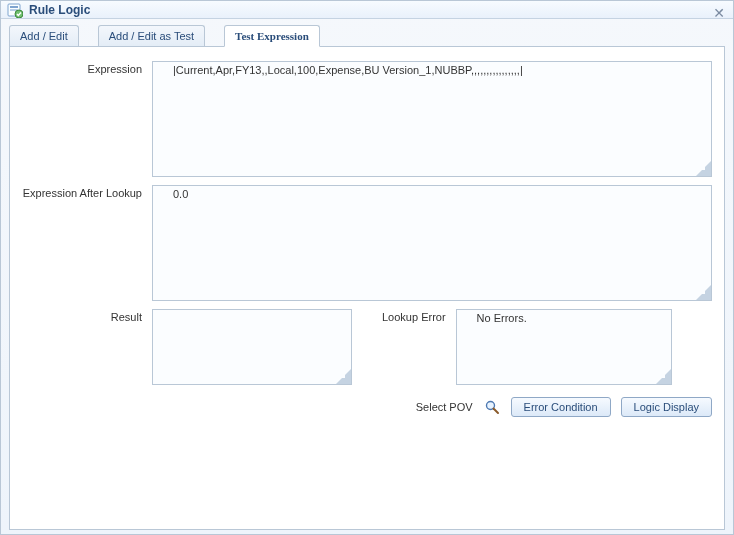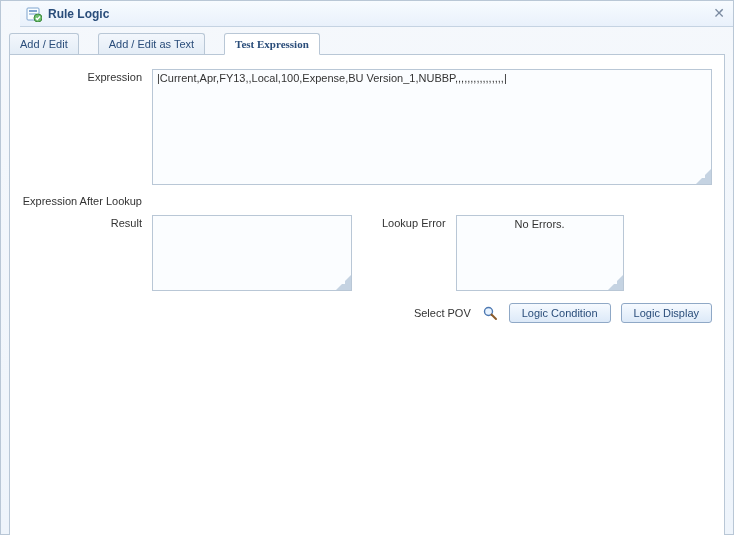--- a/index.html
+++ b/index.html
@@ -10,27 +10,26 @@
     color: #333;
     background: #fff;
   }
   .window {
     width: 734px; height: 535px;
     border: 1px solid #b9c7d6;
     background: linear-gradient(#f5f8fc, #eef4fb);
     position: relative;
   }
   .titlebar {
-    height: 26px;
+    height: 18px;
     display: flex;
     align-items: center;
     padding: 0 6px;
     background: linear-gradient(#f7fbff, #e9f1fb);
     border-bottom: 1px solid #c5d3e2;
-    margin-left: 19px;
   }
   .title-icon {
     width: 16px; height: 16px;
     margin-right: 6px;
     display: inline-flex; align-items: center; justify-content: center;
   }
   .title-text {
     font-weight: bold;
     color: #2a4d7a;
     font-size: 12px;
@@ -86,37 +85,37 @@
     padding-right: 10px;
     padding-top: 2px;
     color: #333;
   }
   textarea.field {
     flex: 1;
     border: 1px solid #b9c7d6;
     background: #fbfdff;
     font-family: Tahoma, Verdana, Arial, sans-serif;
     font-size: 11px;
-    padding: 2px 4px;
+    padding: 2px 20px;
     resize: both;
     color: #333;
     overflow: hidden;
   }
   .expr-ta { height: 116px; width: 558px; }
   .lookup-ta { height: 116px; width: 558px; }
   .lower-grid {
     display: flex;
     margin-top: 0;
   }
   .result-col { display: flex; }
   .result-label { width: 130px; text-align: right; padding-right: 10px; padding-top: 2px; }
   .result-ta { width: 200px; height: 76px; }
   .lookup-col { display: flex; margin-left: 30px; }
   .lookup-label { text-align: right; padding-right: 10px; padding-top: 2px; }
-  .lookup-err-ta { width: 168px; height: 76px; text-align: center; }
+  .lookup-err-ta { width: 216px; height: 76px; }
   .action-row {
     display: flex;
     align-items: center;
     margin-top: 12px;
     margin-left: 130px;
     gap: 10px;
     justify-content: flex-end;
   }
   .pov-label {
     padding-right: 0px;
@@ -155,33 +154,34 @@
         <circle cx="12" cy="12" r="4" fill="#6fbf6f" stroke="#3e8b3e"></circle>
         <path d="M10 12 l1.3 1.5 l2.7 -3" stroke="#fff" stroke-width="1.4" fill="none"></path>
       </svg>
     </span>
     <span class="title-text">Rule Logic</span>
     <span class="close-x">✕</span>
   </div>
 
   <div class="tabstrip">
     <div class="tab">Add / Edit</div>
-    <div class="tab">Add / Edit as Text</div>
+    <div class="tab">Add / Edit as Test</div>
     <div class="tab active">Test Expression</div>
   </div>
 
   <div class="panel">
 
     <div class="form-row">
       <div class="form-label">Expression</div>
       <textarea class="field expr-ta" placeholder="" style="">|Current,Apr,FY13,,Local,100,Expense,BU Version_1,NUBBP,,,,,,,,,,,,,,,,|</textarea>
     </div>
 
     <div class="form-row">
       <div class="form-label">Expression After Lookup</div>
+      <textarea class="field lookup-ta" style="">0.0</textarea>
     </div>
 
     <div class="lower-grid">
       <div class="result-col">
         <div class="result-label">Result</div>
         <textarea class="field result-ta" style=""></textarea>
       </div>
       <div class="lookup-col">
         <div class="lookup-label">Lookup Error</div>
         <textarea class="field lookup-err-ta" style="">No Errors.</textarea>
@@ -189,18 +189,18 @@
     </div>
 
     <div class="action-row">
       <span class="pov-label">Select POV</span>
       <span class="magnifier">
         <svg width="16" height="16" viewBox="0 0 16 16">
           <circle cx="6.5" cy="6.5" r="4" fill="#e8f3ff" stroke="#4e79b2" stroke-width="1.4"></circle>
           <line x1="9.5" y1="9.5" x2="14" y2="14" stroke="#8a5a2a" stroke-width="2" stroke-linecap="round"></line>
         </svg>
       </span>
-      <button class="btn">Logic Condition</button>
+      <button class="btn">Error Condition</button>
       <button class="btn">Logic Display</button>
     </div>
 
   </div>
 </div>
 
 </body></html>

